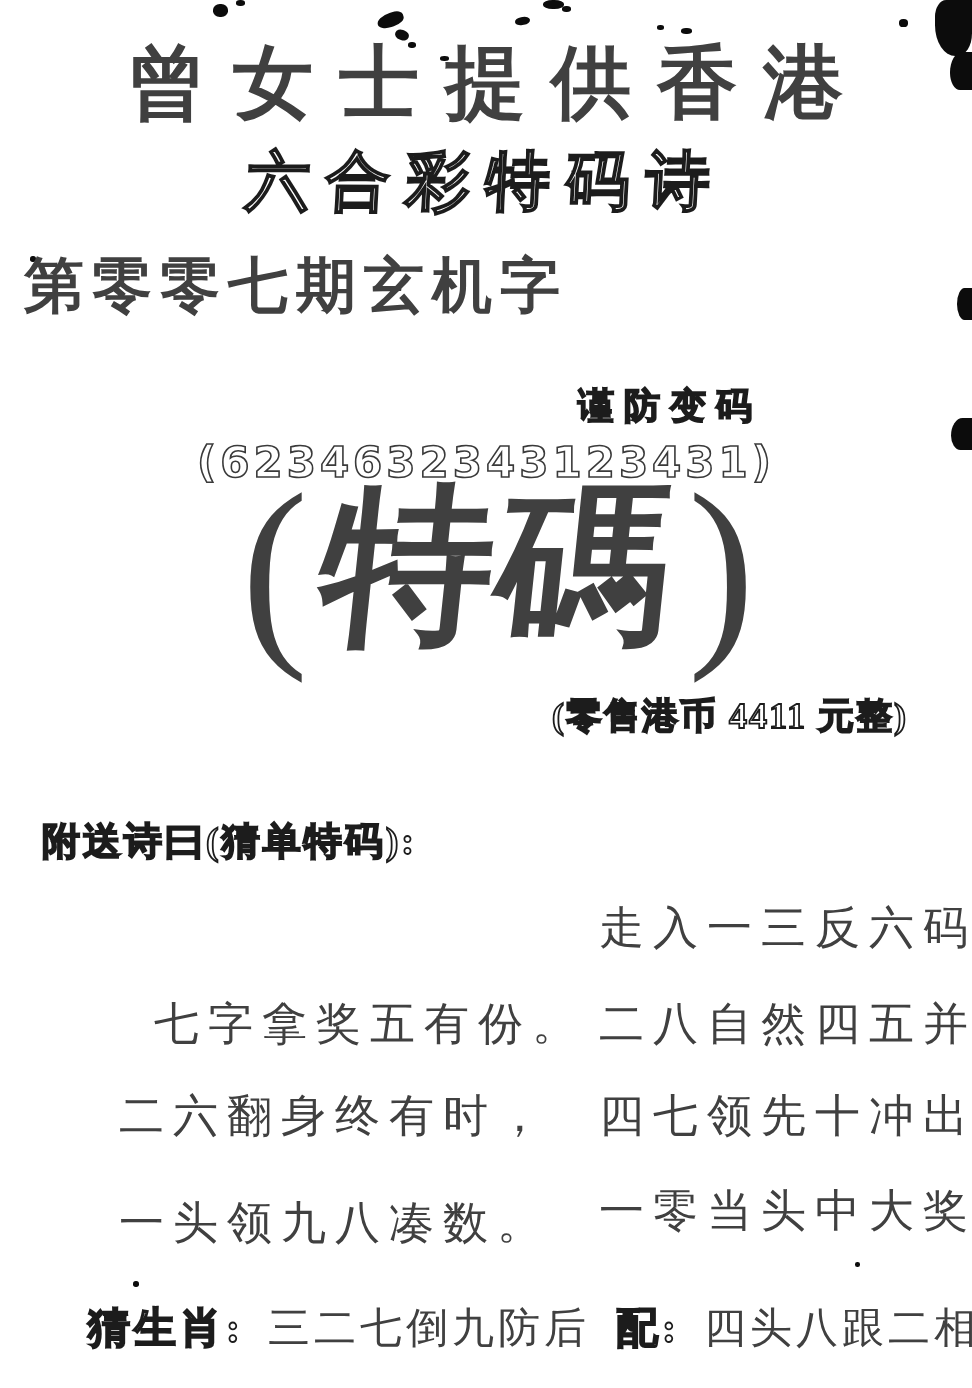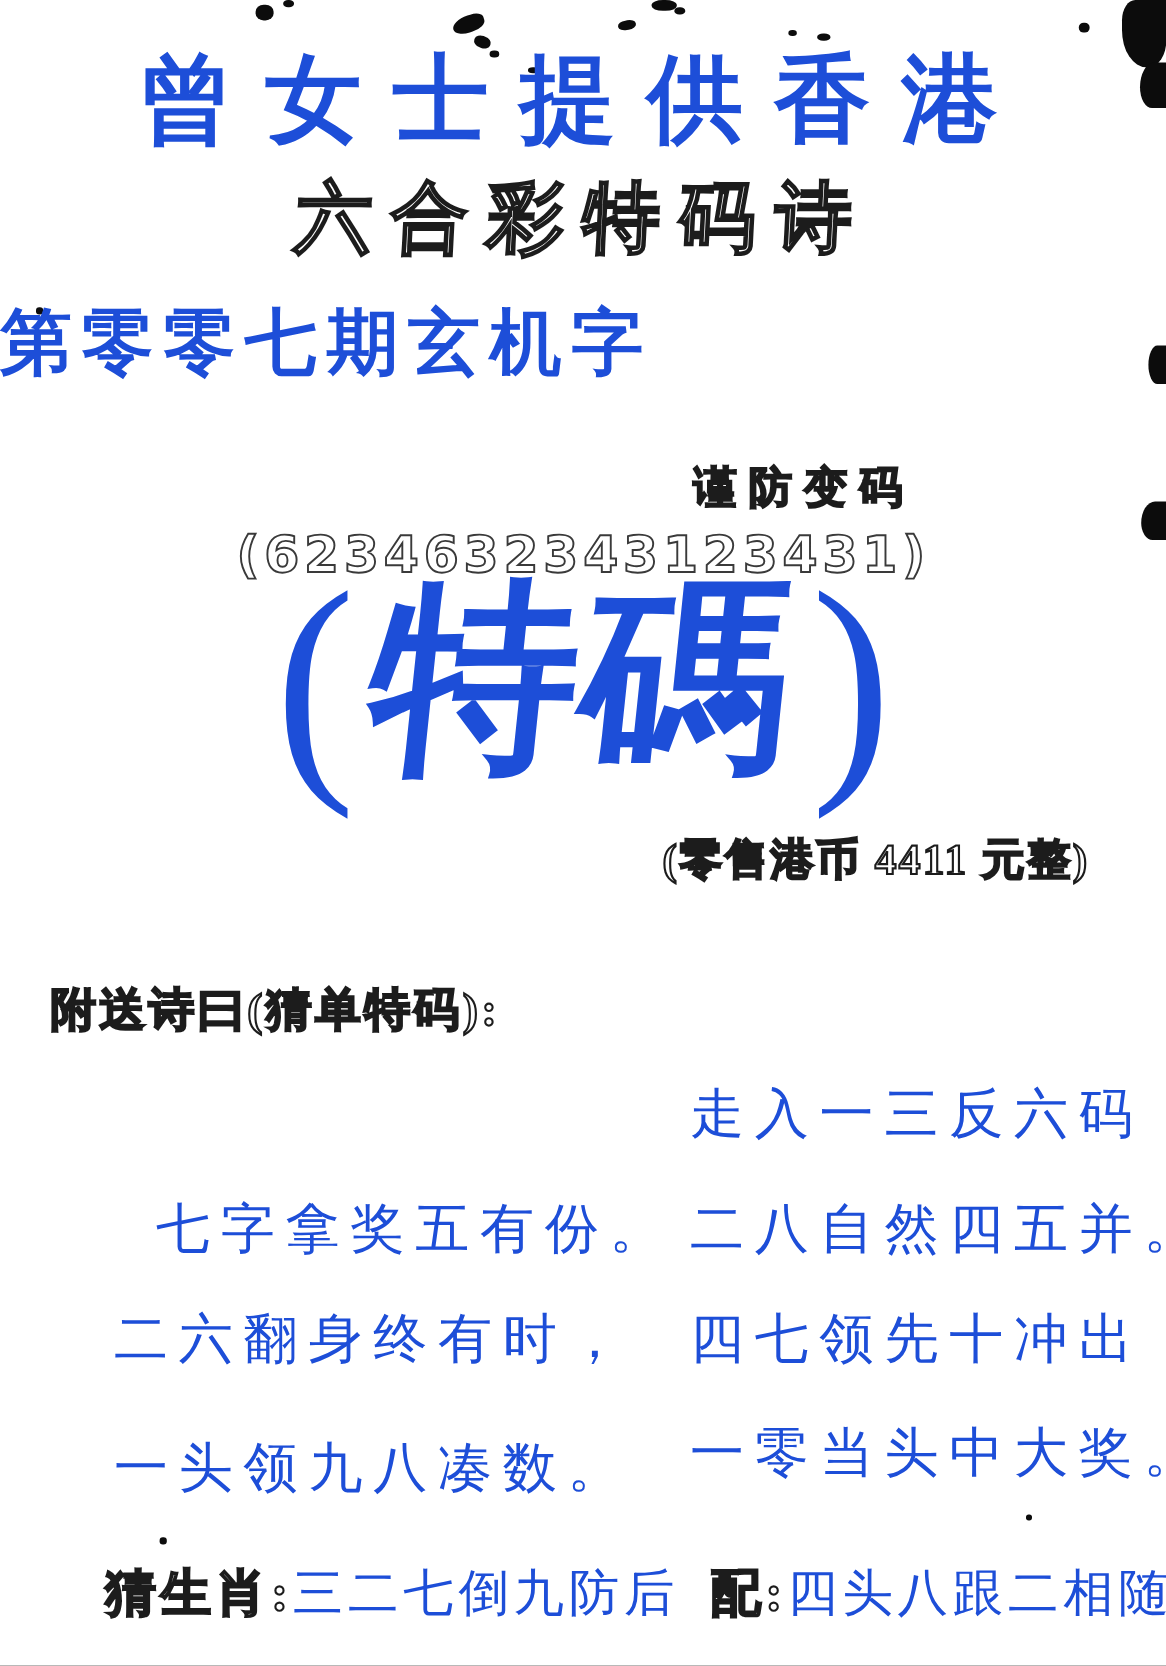--- a/index.html
+++ b/index.html
@@ -9,21 +9,21 @@
     width:972px; height:1388px;
     margin:0 auto;
     background:#ffffff;
     overflow:hidden;
     font-family:"Liberation Serif","DejaVu Serif",serif;
     color:#111111;
   }
   .abs { position:absolute; white-space:nowrap; }
 
   
-  .solid { color:#1d4ed8; }
+  .solid { color:#404040;padding-left:24px; }
 
   
   .outline {
     color:#ffffff;
     -webkit-text-stroke:1.8px #1c1c1c;
     text-stroke:1.8px #1c1c1c;
   }
 
   .title1 {
     top:30px; left:0; width:100%;

